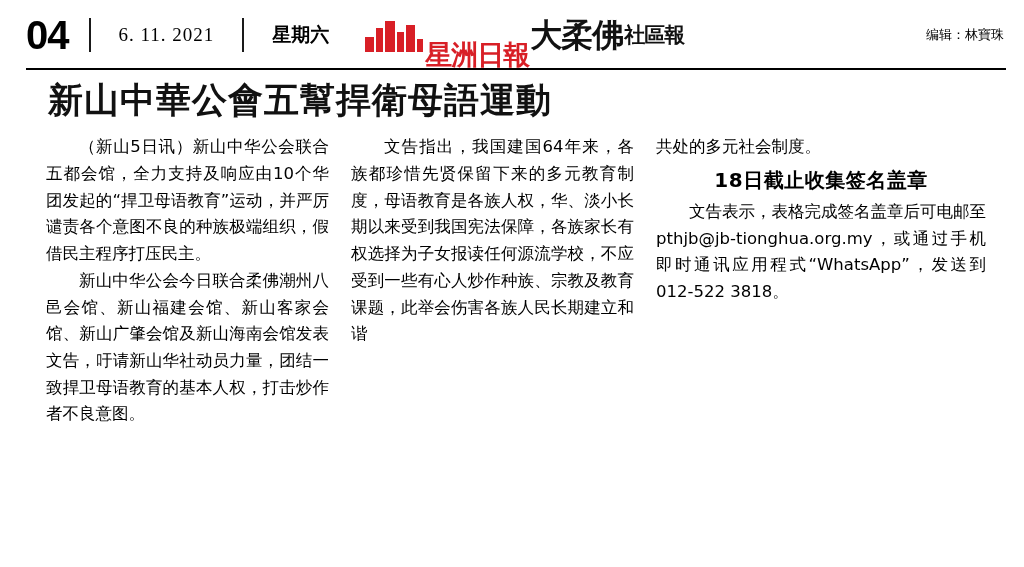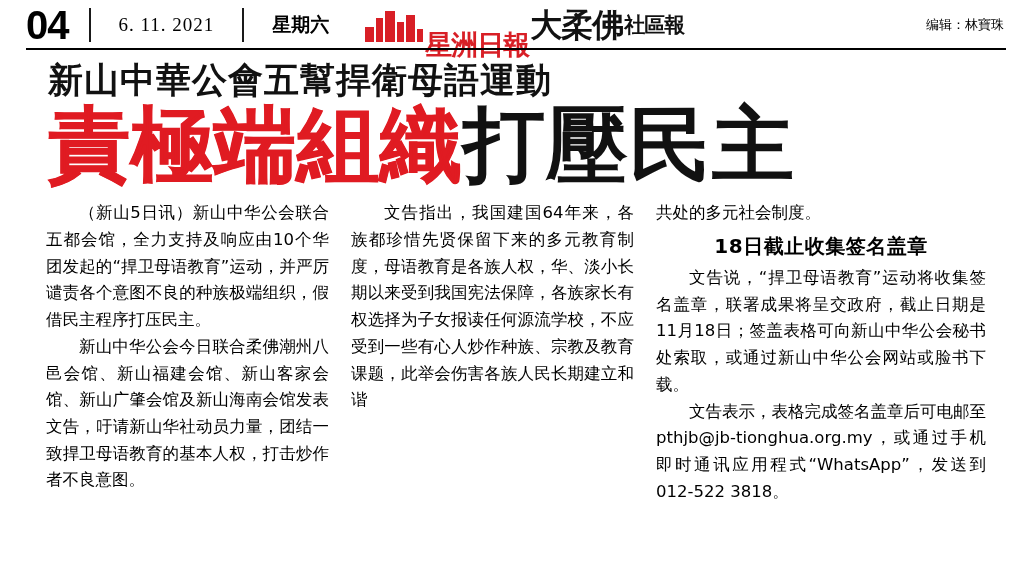--- a/index.html
+++ b/index.html
@@ -12,21 +12,21 @@
     height: 567px;
     overflow: hidden;
     font-family: "DejaVu Sans", "Liberation Sans", sans-serif;
     color: #000;
     position: relative;
   }
 
   
   .masthead {
     position: relative;
-    height: 50px;
+    height: 70px;
     display: flex;
     align-items: center;
     padding: 0 16px 0 26px;
     box-sizing: border-box;
   }
   .masthead::after {
     content: "";
     position: absolute;
     left: 26px;
     right: 18px;
@@ -213,36 +213,32 @@
     <span class="logo-red">星洲日報</span>
     <span class="logo-black-big">大柔佛</span>
     <span class="logo-black-small">社區報</span>
   </div>
 
   <div class="editor-line">编辑：林寶珠</div>
 </div>
 
 <div class="headline-area">
   <div class="kicker">新山中華公會五幫捍衛母語運動</div>
-  <div class="main-headline">
-    <span class="mh-red">責極端組織</span><span class="mh-black">打壓民主</span>
-  </div>
 </div>
 
 <div class="columns">
 
   <div class="col col-1">
     <p>（新山5日讯）新山中华公会联合五都会馆，全力支持及响应由10个华团发起的“捍卫母语教育”运动，并严厉谴责各个意图不良的种族极端组织，假借民主程序打压民主。</p>
     <p>新山中华公会今日联合柔佛潮州八邑会馆、新山福建会馆、新山客家会馆、新山广肇会馆及新山海南会馆发表文告，吁请新山华社动员力量，团结一致捍卫母语教育的基本人权，打击炒作者不良意图。</p>
   </div>
 
   <div class="col col-2">
     <p>文告指出，我国建国64年来，各族都珍惜先贤保留下来的多元教育制度，母语教育是各族人权，华、淡小长期以来受到我国宪法保障，各族家长有权选择为子女报读任何源流学校，不应受到一些有心人炒作种族、宗教及教育课题，此举会伤害各族人民长期建立和谐</p>
   </div>
 
   <div class="col col-3">
     <p class="no-indent">共处的多元社会制度。</p>
     <div class="subhead">18日截止收集签名盖章</div>
-    <p>文告说，“捍卫母语教育”运动将收集签名盖章，联署成果将呈交政府，截止日期是11月18日；签盖表格可向新山中华公会秘书处索取，或通过新山中华公会网站或脸书下载。</p>
     <p class="ascii-run">文告表示，表格完成签名盖章后可电邮至pthjb@jb-tionghua.org.my，或通过手机即时通讯应用程式“WhatsApp”，发送到012-522 3818。</p>
   </div>
 
 </div>
 
 </body></html>

